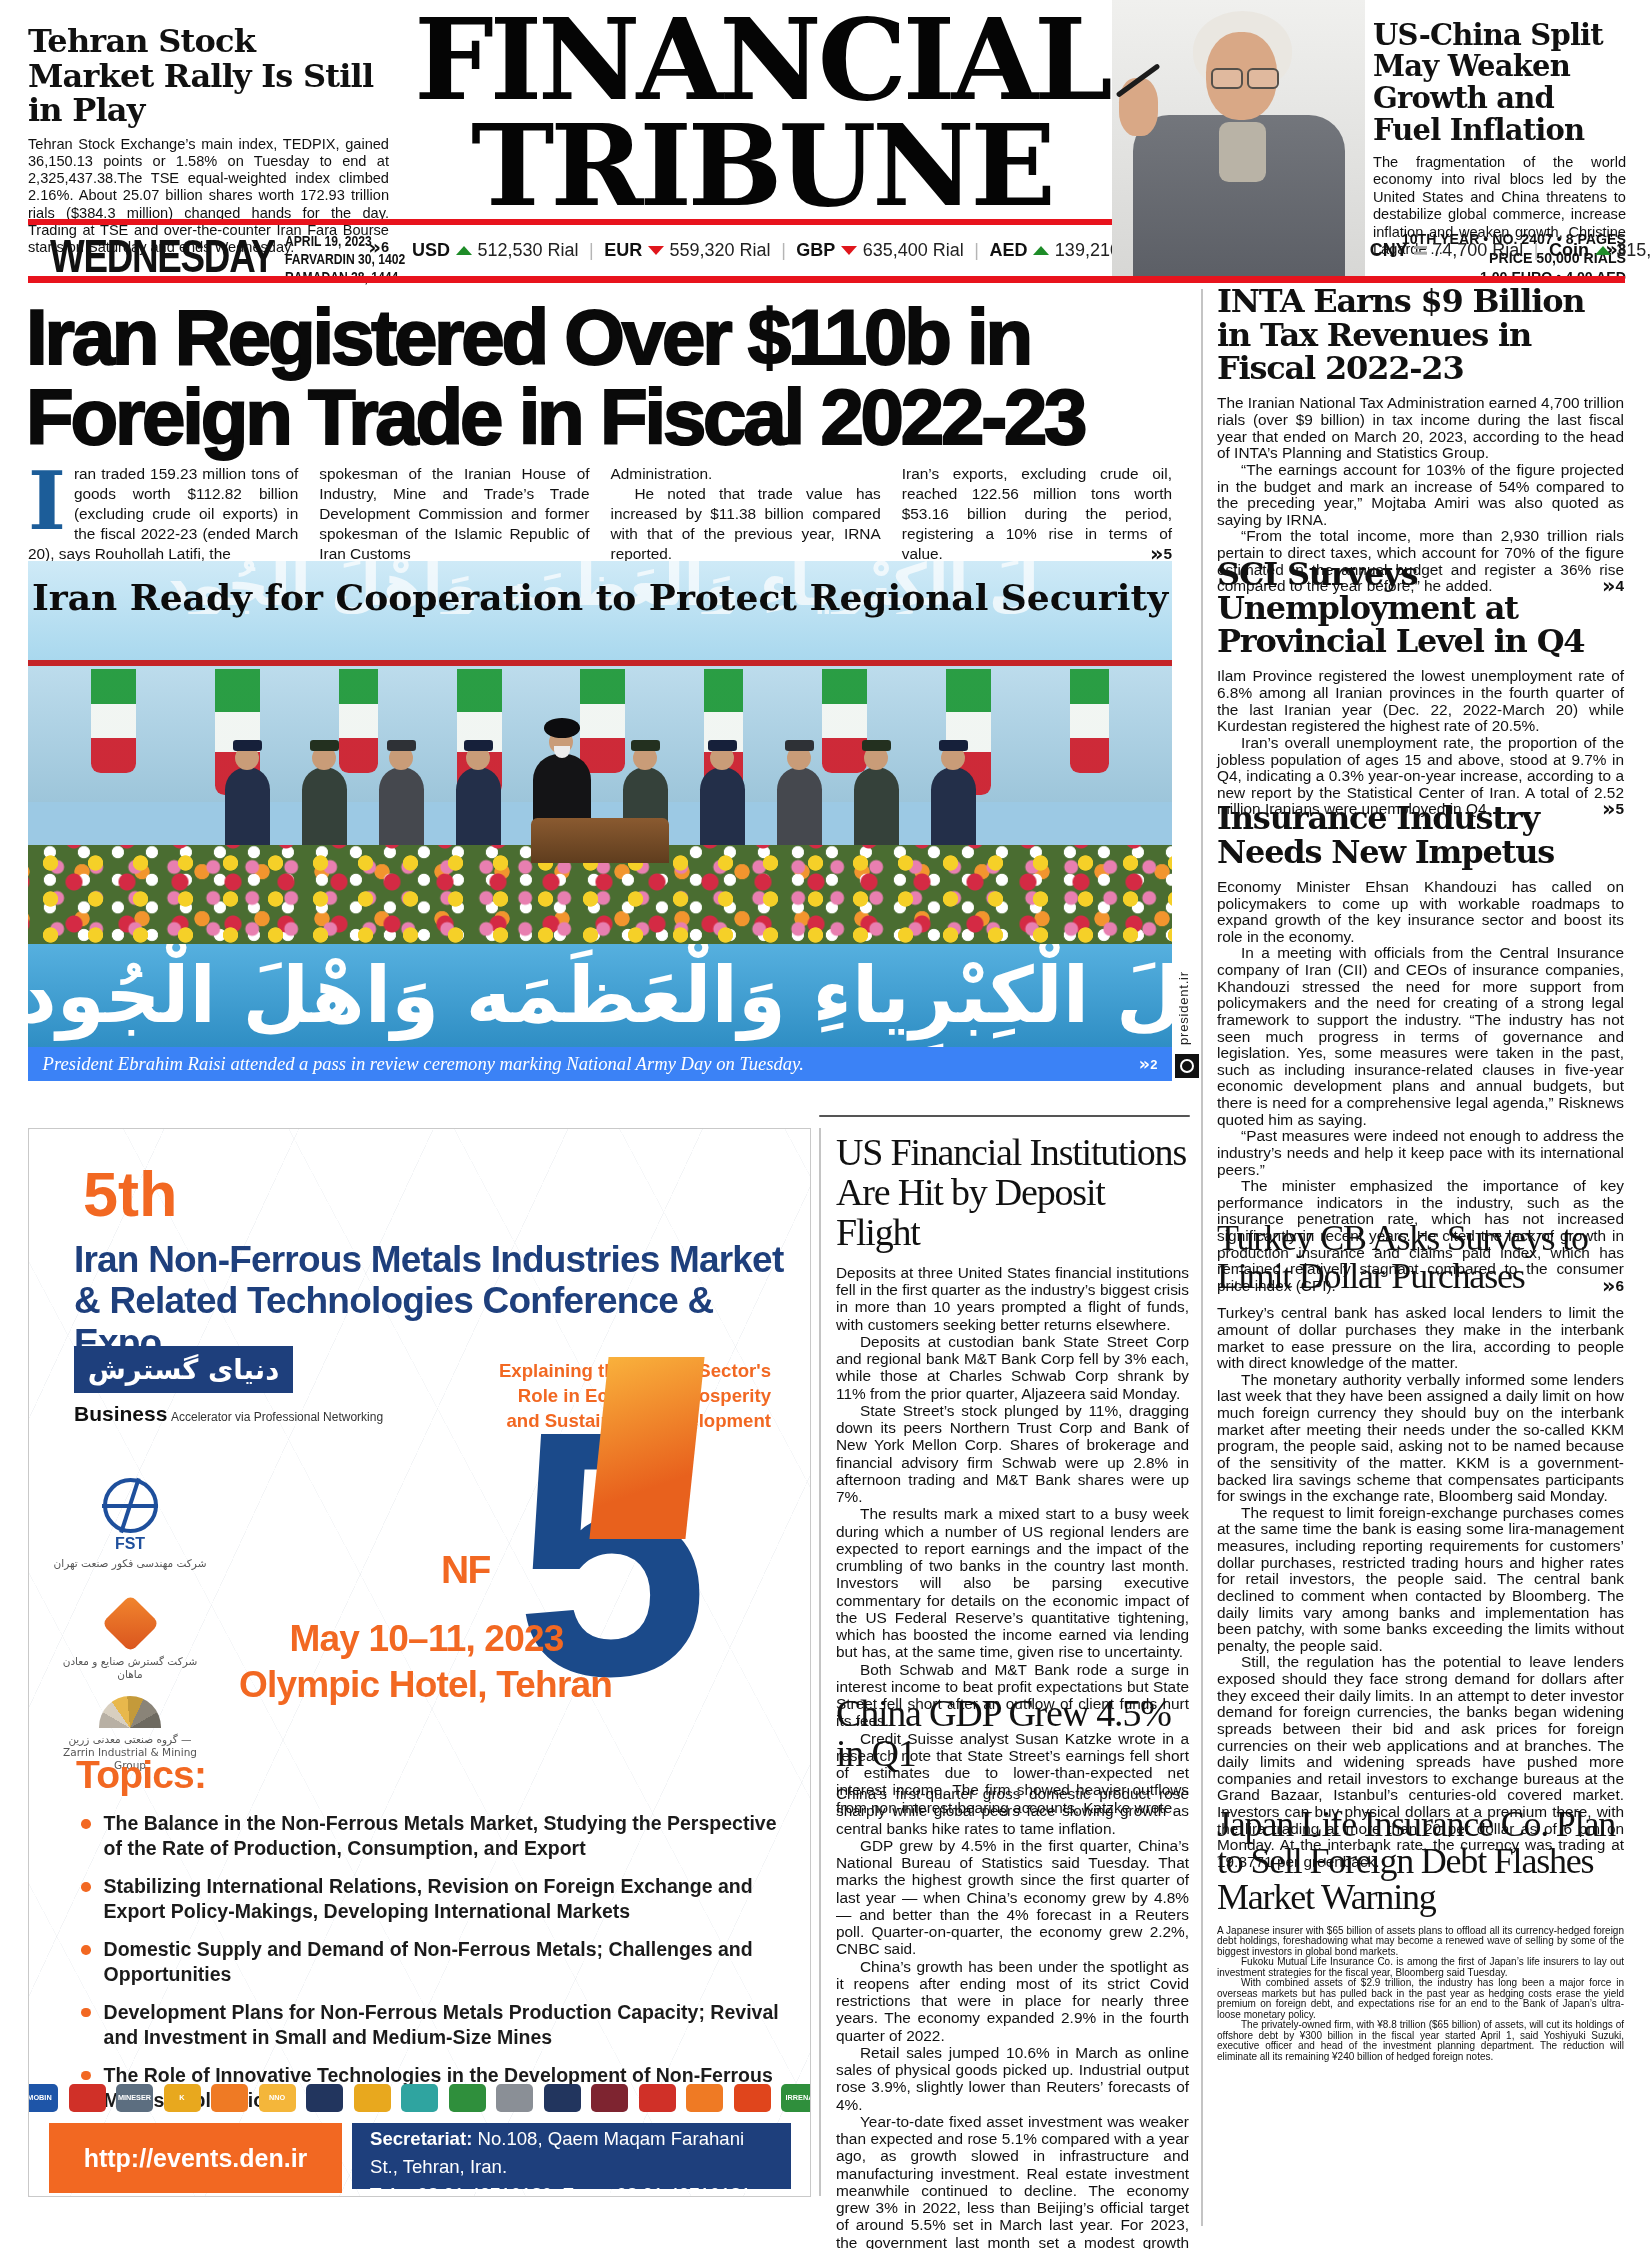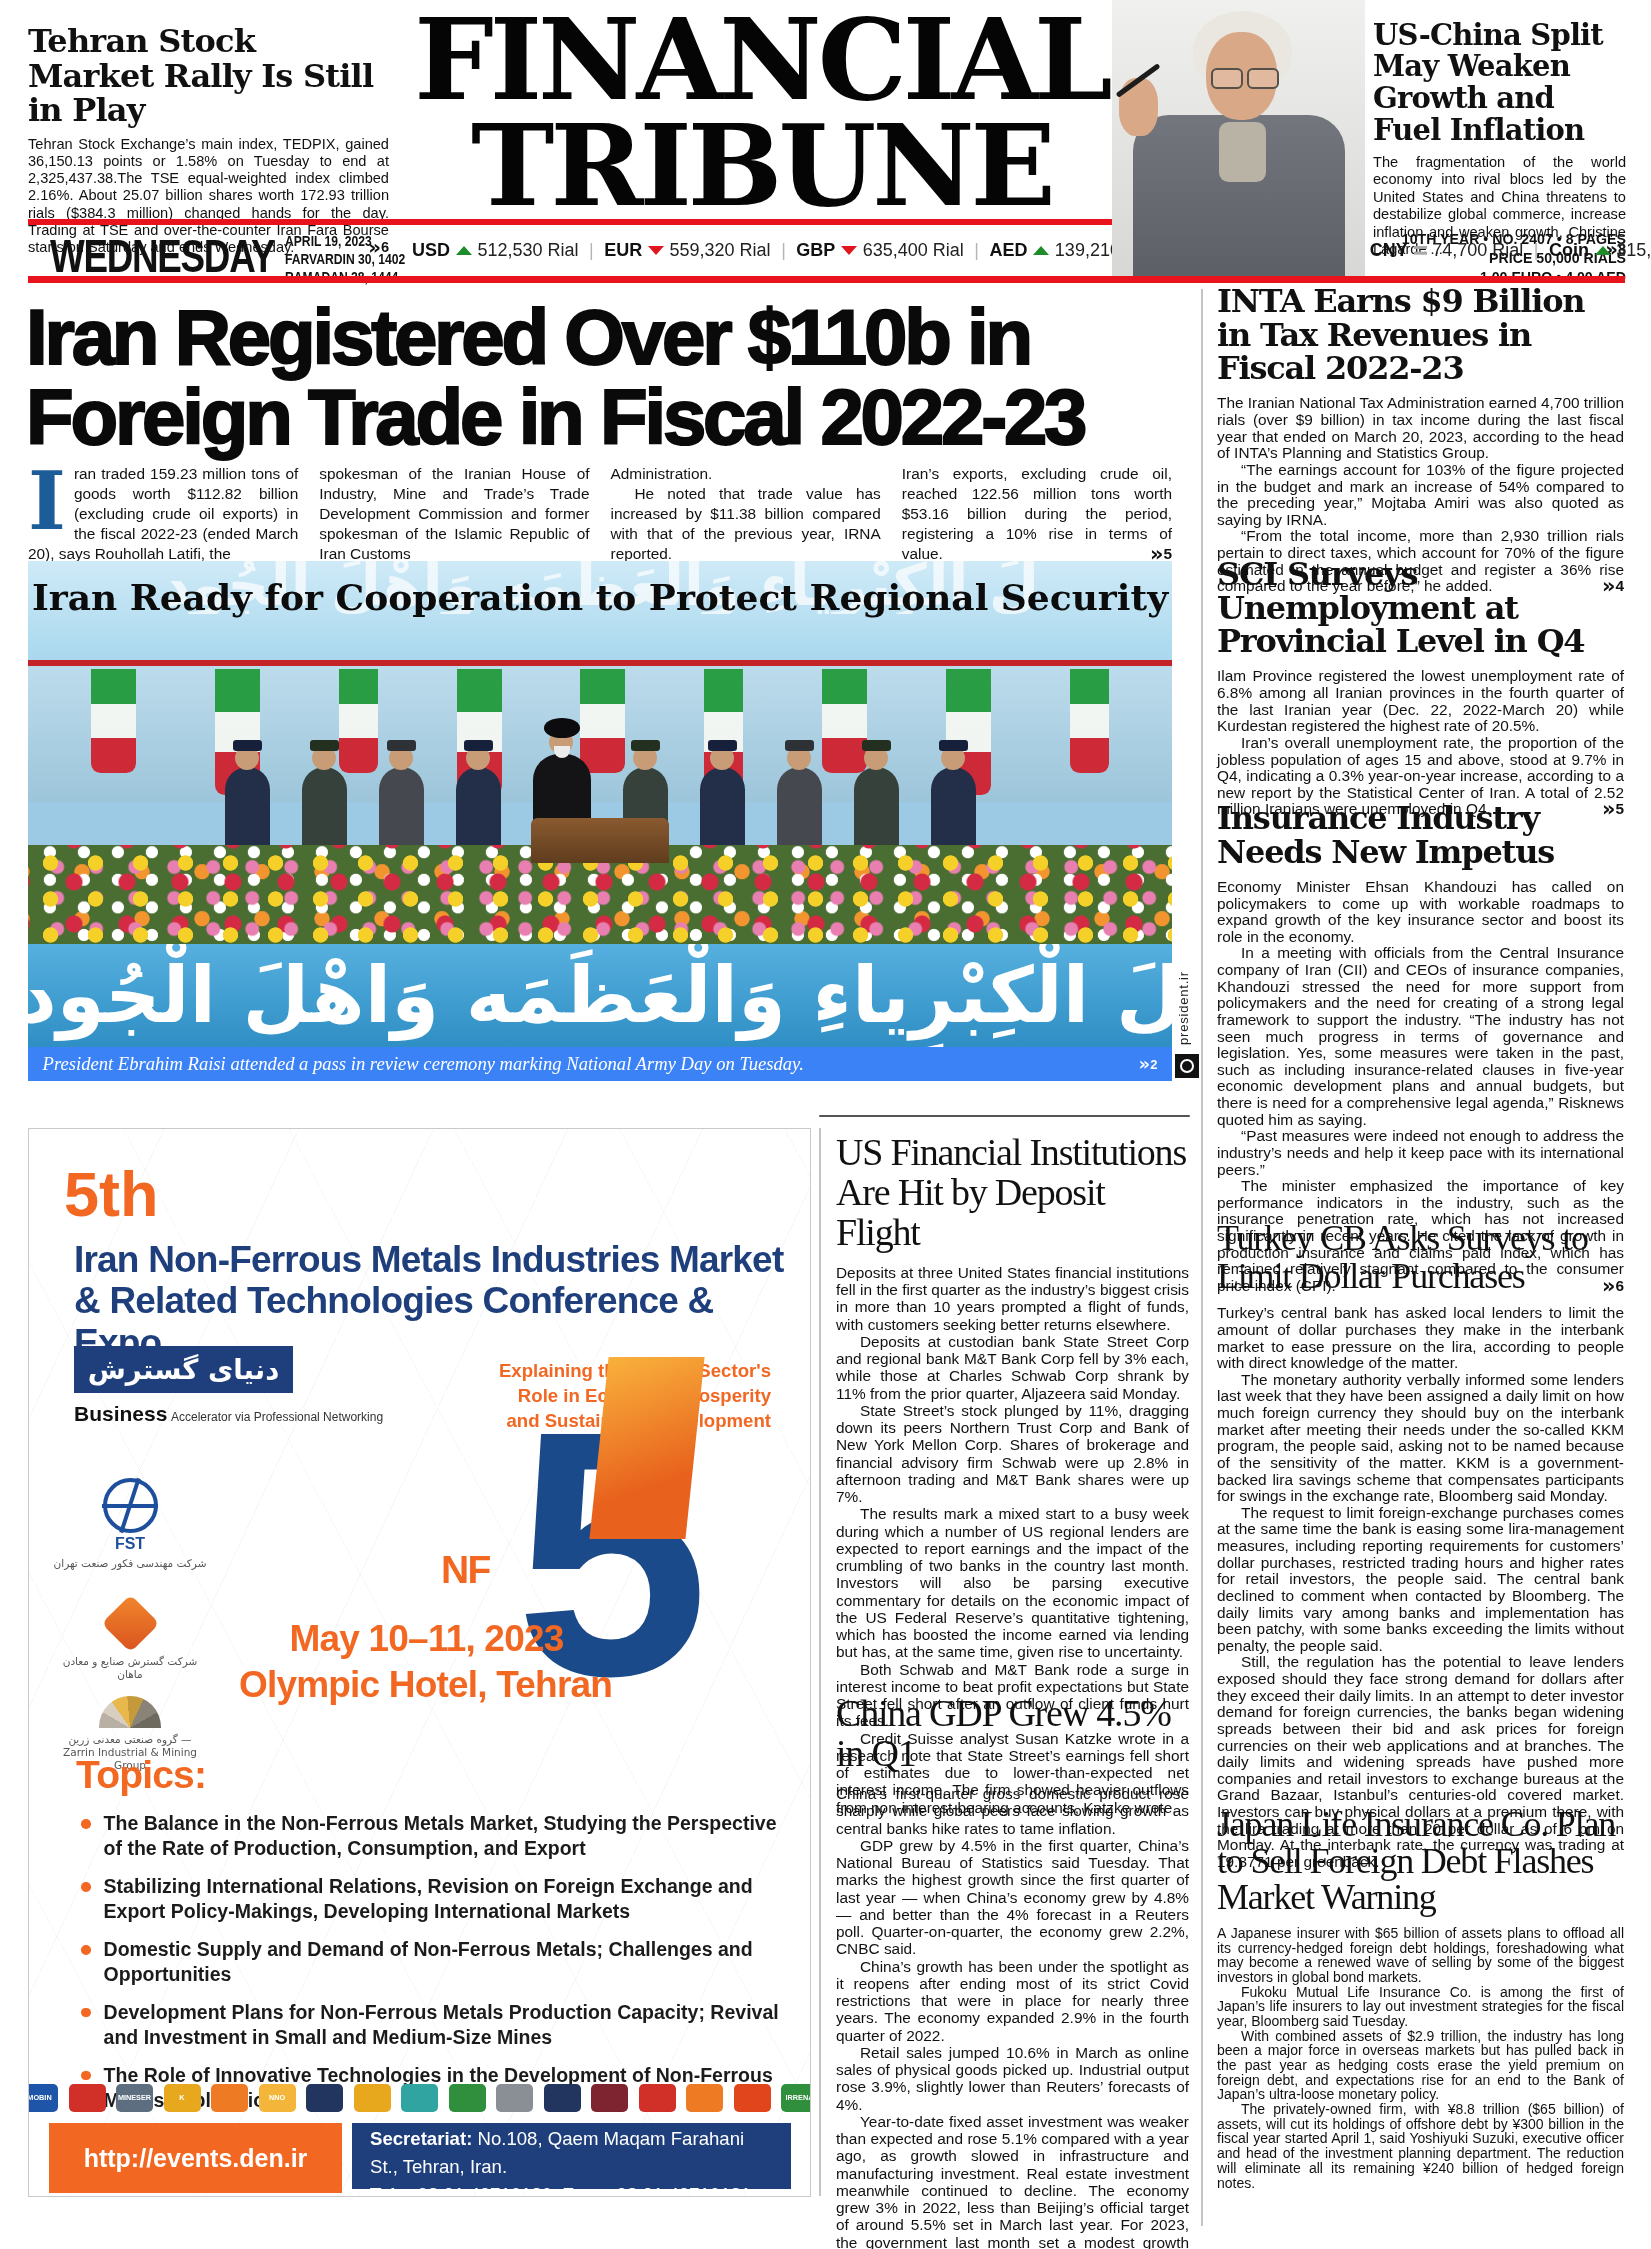--- a/index.html
+++ b/index.html
@@ -105,21 +105,21 @@
   .rtitle{margin:0 0 9.7px;}
   .rtitle.slabT{font:bold 32px/1.05 "DejaVu Serif",serif;letter-spacing:-1.2px;}
   .rtitle.serifT{font:normal 36px/1.05 "Liberation Serif",serif;letter-spacing:-1.2px;}
   .mtitle{font:normal 38px/1.05 "Liberation Serif",serif;letter-spacing:-1.2px;margin:0 0 11.3px;}
   .rbody{font:15.4px/1.08 "Liberation Sans",sans-serif;text-align:justify;}
   .rbody p{margin:0;text-indent:24px;}
   .rbody .plist p:first-child{text-indent:0;}
   .mbody{font:15.4px/1.12 "Liberation Sans",sans-serif;text-align:justify;}
   .mbody p{margin:0;text-indent:24px;}
   .mbody .plist p:first-child{text-indent:0;}
-  .tightbody{font-size:14px;line-height:1.05;}
+  .tightbody{font-size:10px;line-height:1.05;}
   .toprule{background:#555;height:2.4px;border-radius:1.6px;}
 
   
   .ad{border:0.8px solid #c9c9c9;background:#fff;overflow:hidden;
       background-image:repeating-linear-gradient(115deg,rgba(140,155,175,.10) 0 0.8px,transparent 0.8px 122px),
                        repeating-linear-gradient(62deg,rgba(140,155,175,.08) 0 0.8px,transparent 0.8px 146px);}
   .ad-5th{font:bold 63px/1 "Liberation Sans",sans-serif;color:#f26822;}
   .ad-title{font:bold 37px/1.12 "Liberation Sans",sans-serif;letter-spacing:-0.8px;color:#1e3f7c;}
   .deqlogo{background:#1e3f7c;display:flex;align-items:center;justify-content:center;}
   .deqlogo span{font:bold 27.6px/1 "DejaVu Sans",sans-serif;color:#fff;}
@@ -391,21 +391,21 @@
           <p>China’s first-quarter gross domestic product rose sharply while global peers face slowing growth as central banks hike rates to tame inflation.</p>
           <p>GDP grew by 4.5% in the first quarter, China’s National Bureau of Statistics said Tuesday. That marks the highest growth since the first quarter of last year — when China’s economy grew by 4.8% — and better than the 4% forecast in a Reuters poll. Quarter-on-quarter, the economy grew 2.2%, CNBC said.</p>
           <p>China’s growth has been under the spotlight as it reopens after ending most of its strict Covid restrictions that were in place for nearly three years. The economy expanded 2.9% in the fourth quarter of 2022.</p>
           <p>Retail sales jumped 10.6% in March as online sales of physical goods picked up. Industrial output rose 3.9%, slightly lower than Reuters’ forecasts of 4%.</p>
         </div>
       <p><span>Year-to-date fixed asset investment was weaker than expected and rose 5.1% compared with a year ago, as growth slowed in infrastructure and manufacturing investment. Real estate investment meanwhile continued to decline. The economy grew 3% in 2022, less than Beijing’s official target of around 5.5% set in March last year. For 2023, the government last month set a modest growth target of “around 5%.”</span></p>
     </div>
   </section>
 
   <aside class="abs ad" style="left:28px;top:1128px;width:781px;height:1067px">
-    <div class="abs ad-5th" style="left:35px;top:34px">5th</div>
+    <div class="abs ad-5th" style="left:54px;top:34px">5th</div>
     <div class="abs ad-title" style="left:45px;top:110px;width:713px">
       <span style="display:block">Iran Non-Ferrous Metals Industries Market</span>
       <span style="display:block">&amp; Related Technologies Conference &amp; Expo</span>
     </div>
     <div class="abs deqlogo" style="left:45px;top:217px;width:219px;height:47px">
         <span dir="rtl">دنیای گسترش</span>
       </div>
     <div class="abs ad-tagline" style="left:45px;top:274px;width:340px">
       <b>Business</b> <span>Accelerator via Professional Networking</span>
     </div>

